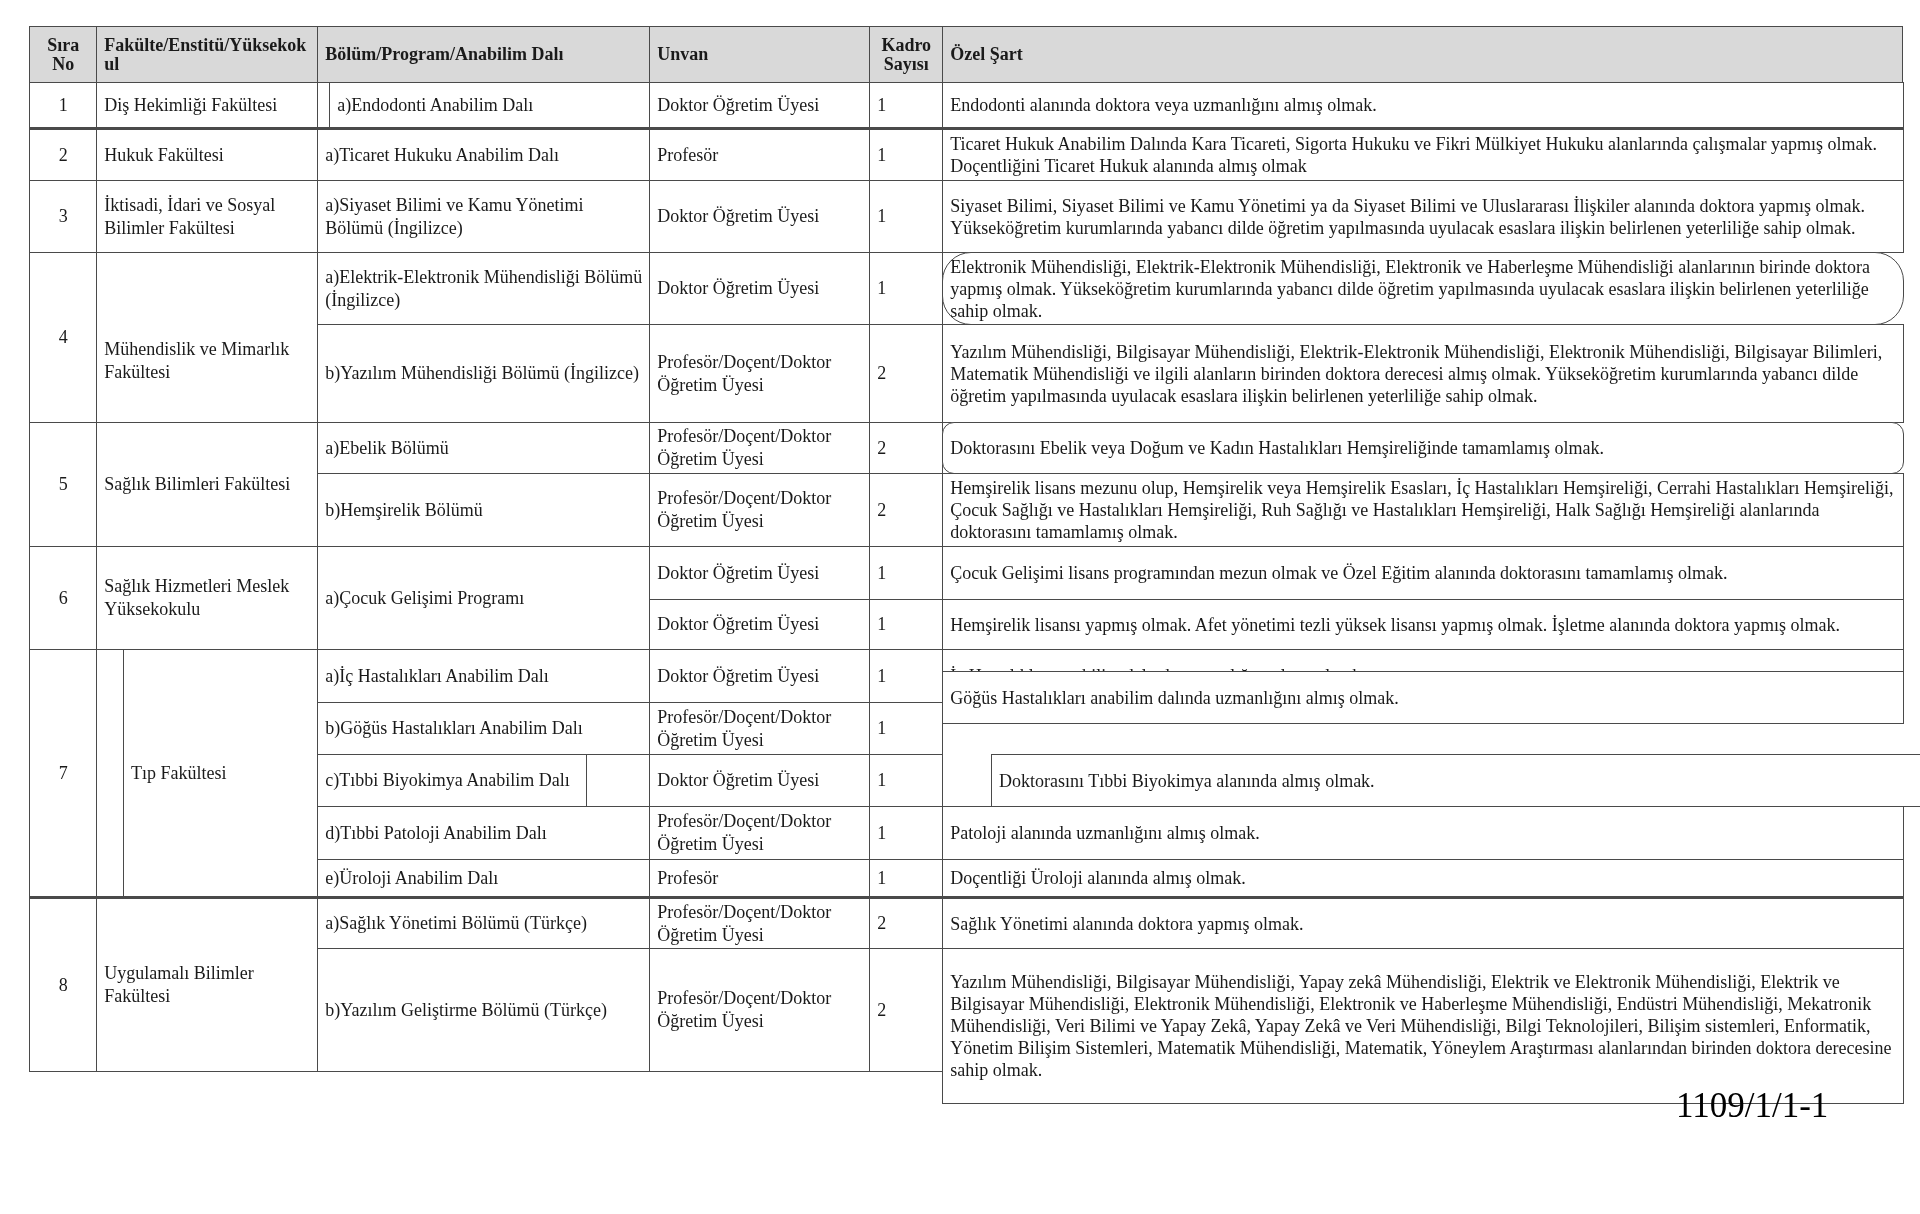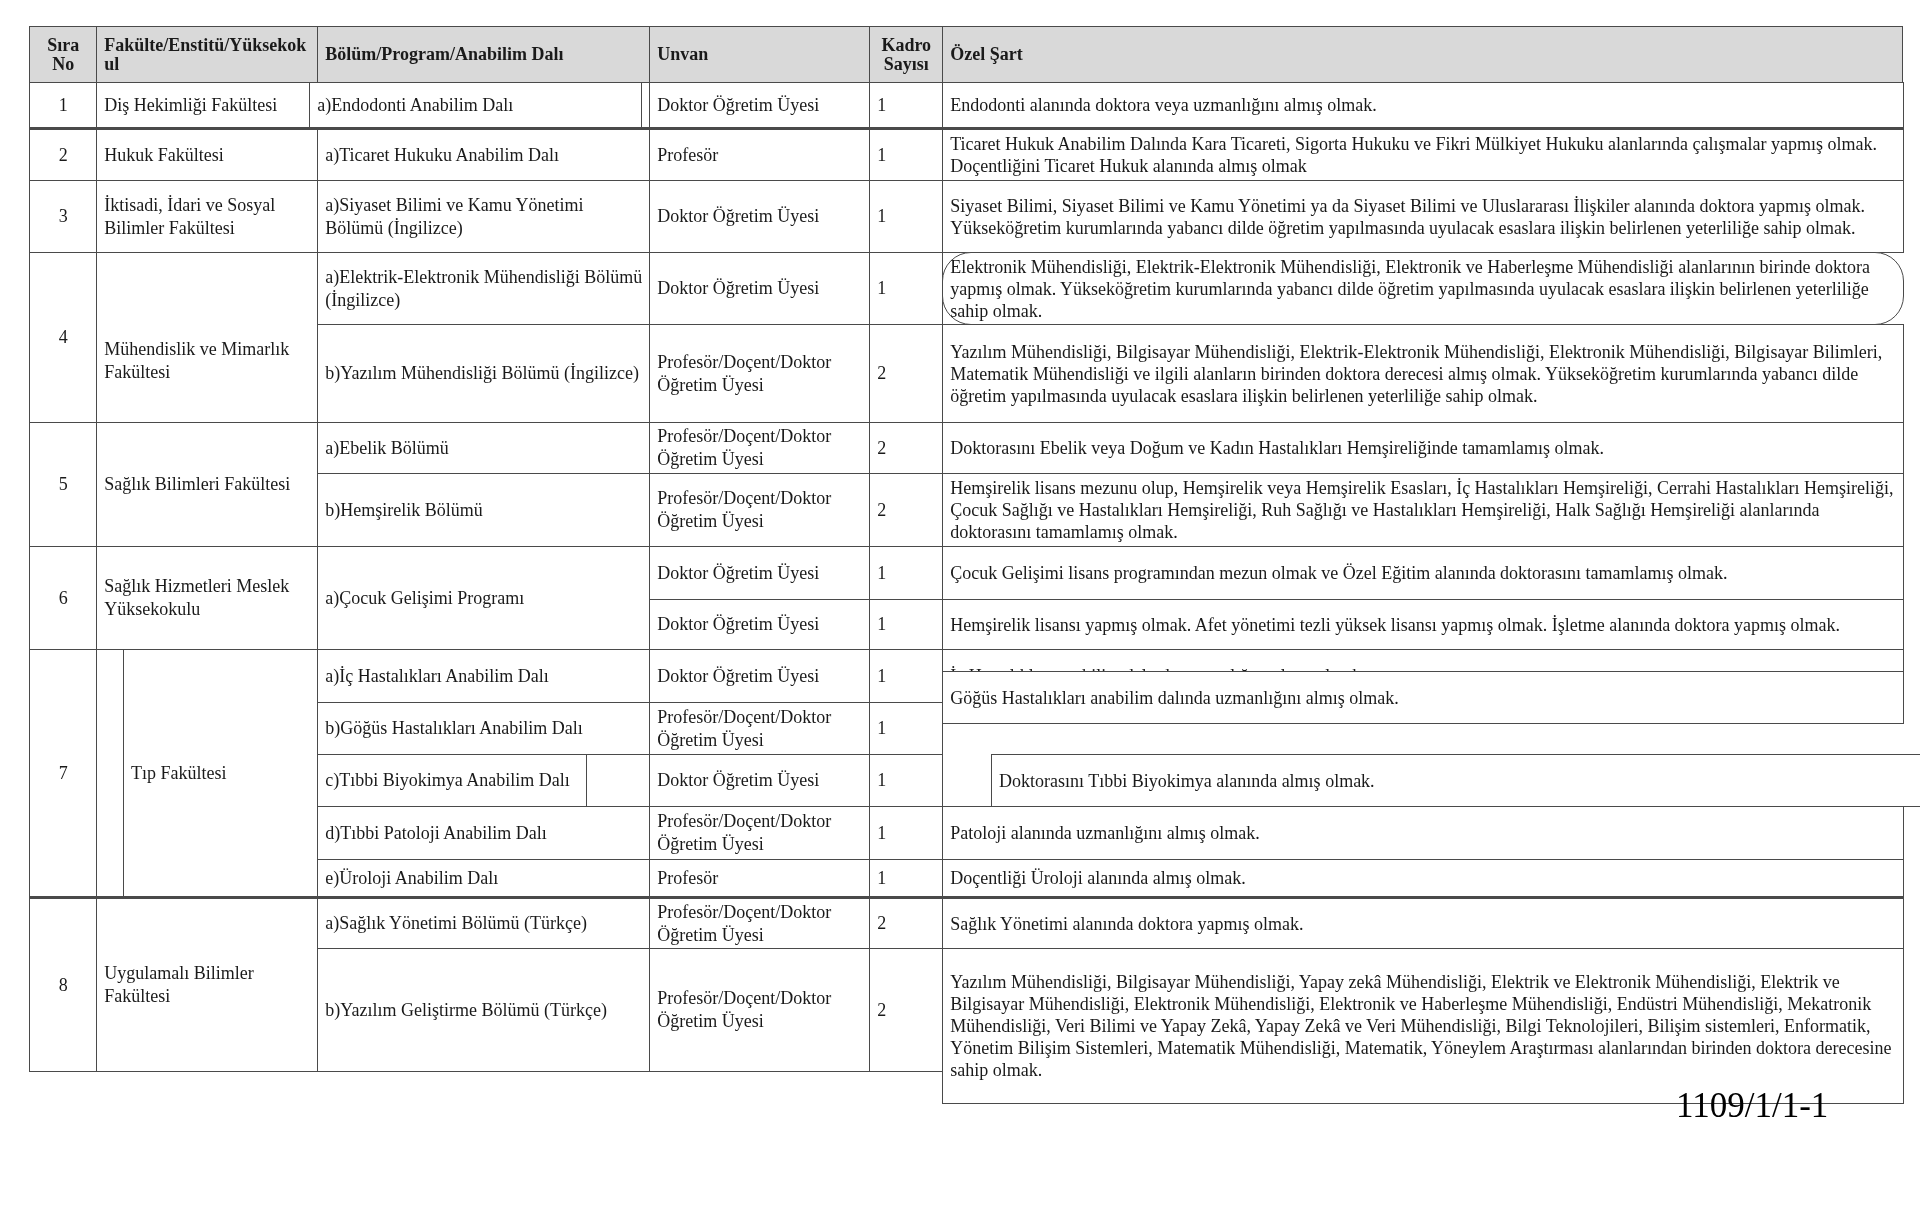--- a/index.html
+++ b/index.html
@@ -40,21 +40,21 @@
     </div>
 </div>
 
 <div id="body-rows">
     <div class="cell center" style="left: 30px; top: 83px; width: 68px; height: 46px;">
       <span>1</span>
     </div>
     <div class="cell " style="left: 97px; top: 83px; width: 222px; height: 46px;">
       <span>Diş Hekimliği Fakültesi</span>
     </div>
-    <div class="cell " style="left: 310px; top: 83px; width: 333px; height: 46px;">
+    <div class="cell " style="left: 330px; top: 83px; width: 333px; height: 46px;">
       <span>a)Endodonti Anabilim Dalı</span>
     </div>
     <div class="cell " style="left: 650px; top: 83px; width: 221px; height: 46px;">
       <span>Doktor Öğretim Üyesi</span>
     </div>
     <div class="cell " style="left: 870px; top: 83px; width: 74px; height: 46px;">
       <span>1</span>
     </div>
     <div class="cell " style="left: 943px; top: 83px; width: 962px; height: 46px; line-height: 22px;">
       <span>Endodonti alanında doktora veya uzmanlığını almış olmak.</span>
@@ -133,21 +133,21 @@
     </div>
     <div class="cell " style="left: 318px; top: 423px; width: 333px; height: 52px;">
       <span>a)Ebelik Bölümü</span>
     </div>
     <div class="cell " style="left: 650px; top: 423px; width: 221px; height: 52px;">
       <span>Profesör/Doçent/Doktor Öğretim Üyesi</span>
     </div>
     <div class="cell " style="left: 870px; top: 423px; width: 74px; height: 52px;">
       <span>2</span>
     </div>
-    <div class="cell " style="left: 943px; top: 423px; width: 962px; height: 52px; line-height: 22px;">
+    <div class="cell " style="left: 943px; top: 423px; width: 962px; height: 52px; line-height: 22px; border-radius: 12px;">
       <span>Doktorasını Ebelik veya Doğum ve Kadın Hastalıkları Hemşireliğinde tamamlamış olmak.</span>
     </div>
     <div class="cell " style="left: 318px; top: 474px; width: 333px; height: 74px;">
       <span>b)Hemşirelik Bölümü</span>
     </div>
     <div class="cell " style="left: 650px; top: 474px; width: 221px; height: 74px;">
       <span>Profesör/Doçent/Doktor Öğretim Üyesi</span>
     </div>
     <div class="cell " style="left: 870px; top: 474px; width: 74px; height: 74px;">
       <span>2</span>

